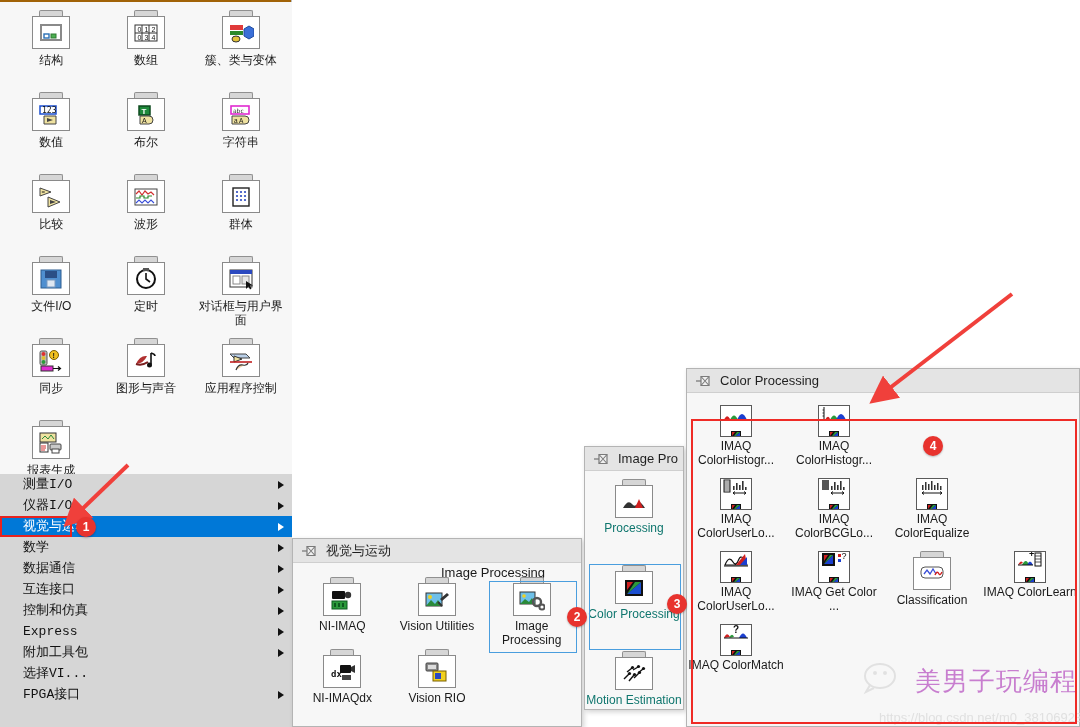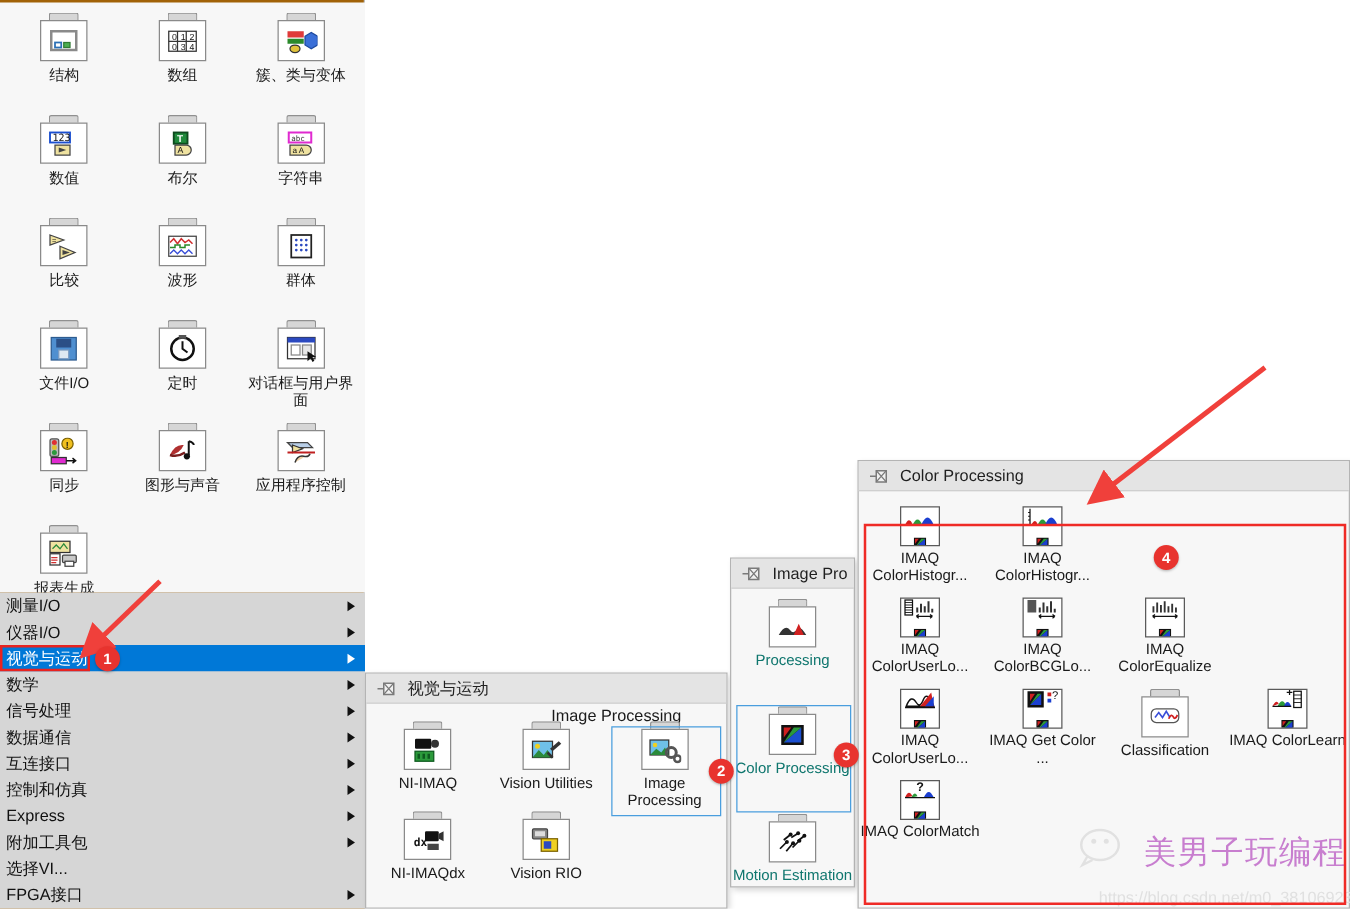--- a/index.html
+++ b/index.html
@@ -58,23 +58,24 @@
 
   
   .menu-list {
     position: absolute; left: 0; top: 474px; width: 292px; bottom: 0;
     background: #d6d6d6;
     font-size: 13px;
   }
   .menu-item {
     position: relative;
     height: 21px; line-height: 21px;
-    padding-left: 5px;
+    padding-left: 23px;
     color: #111; white-space: nowrap;
     cursor: default;
+    font-family: Liberation Mono, monospace;
   }
   .menu-item .arrow {
     position: absolute; right: 8px; top: 50%; transform: translateY(-50%);
     width: 0; height: 0;
     border-left: 6px solid #111;
     border-top: 4.5px solid transparent;
     border-bottom: 4.5px solid transparent;
   }
   .menu-item.selected { background: #0078d7; color: #ffffff; }
   .menu-item.selected .arrow { border-left-color: #ffffff; }
@@ -428,21 +429,20 @@
             </div>
             <div class="pal-label">报表生成</div>
           </div>
         </div>
     </div>
     <div class="menu-list" id="menu-list">
         <div class="menu-item"><span>测量I/O</span><span class="arrow"></span></div>
         <div class="menu-item"><span>仪器I/O</span><span class="arrow"></span></div>
         <div class="menu-item selected"><span>视觉与运动</span><span class="arrow"></span><span class="hl-box"></span></div>
         <div class="menu-item"><span>数学</span><span class="arrow"></span></div>
-        <div class="menu-item"><span>信号处理</span><span class="arrow"></span></div>
         <div class="menu-item"><span>数据通信</span><span class="arrow"></span></div>
         <div class="menu-item"><span>互连接口</span><span class="arrow"></span></div>
         <div class="menu-item"><span>控制和仿真</span><span class="arrow"></span></div>
         <div class="menu-item"><span>Express</span><span class="arrow"></span></div>
         <div class="menu-item"><span>附加工具包</span><span class="arrow"></span></div>
         <div class="menu-item"><span>选择VI...</span></div>
         <div class="menu-item"><span>FPGA接口</span><span class="arrow"></span></div>
       </div>
   </div>
 

